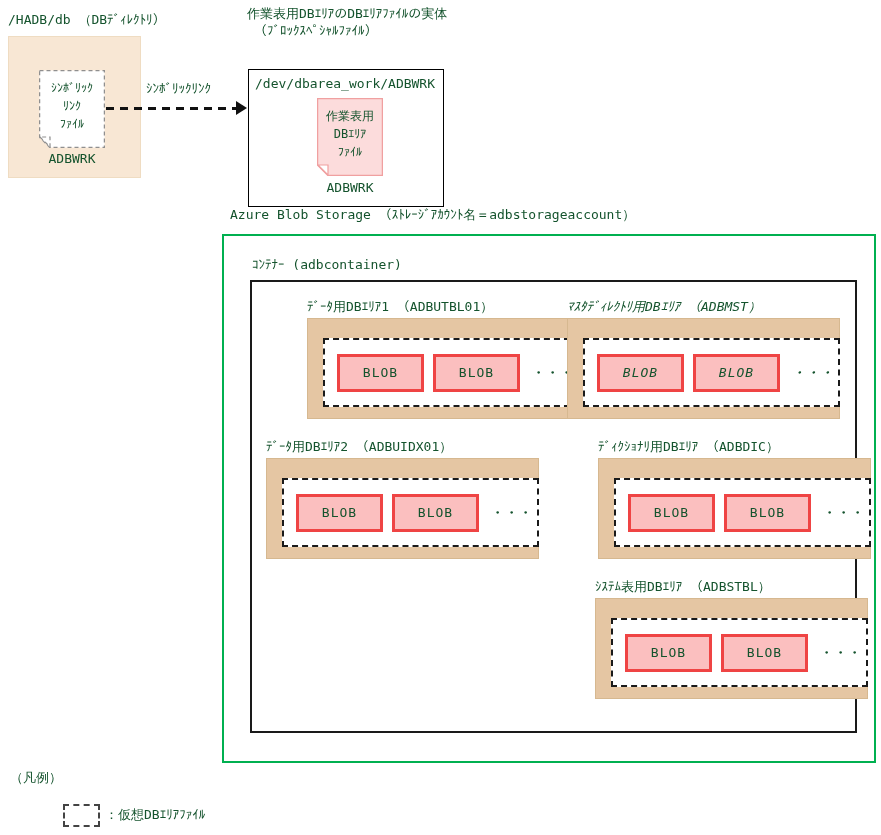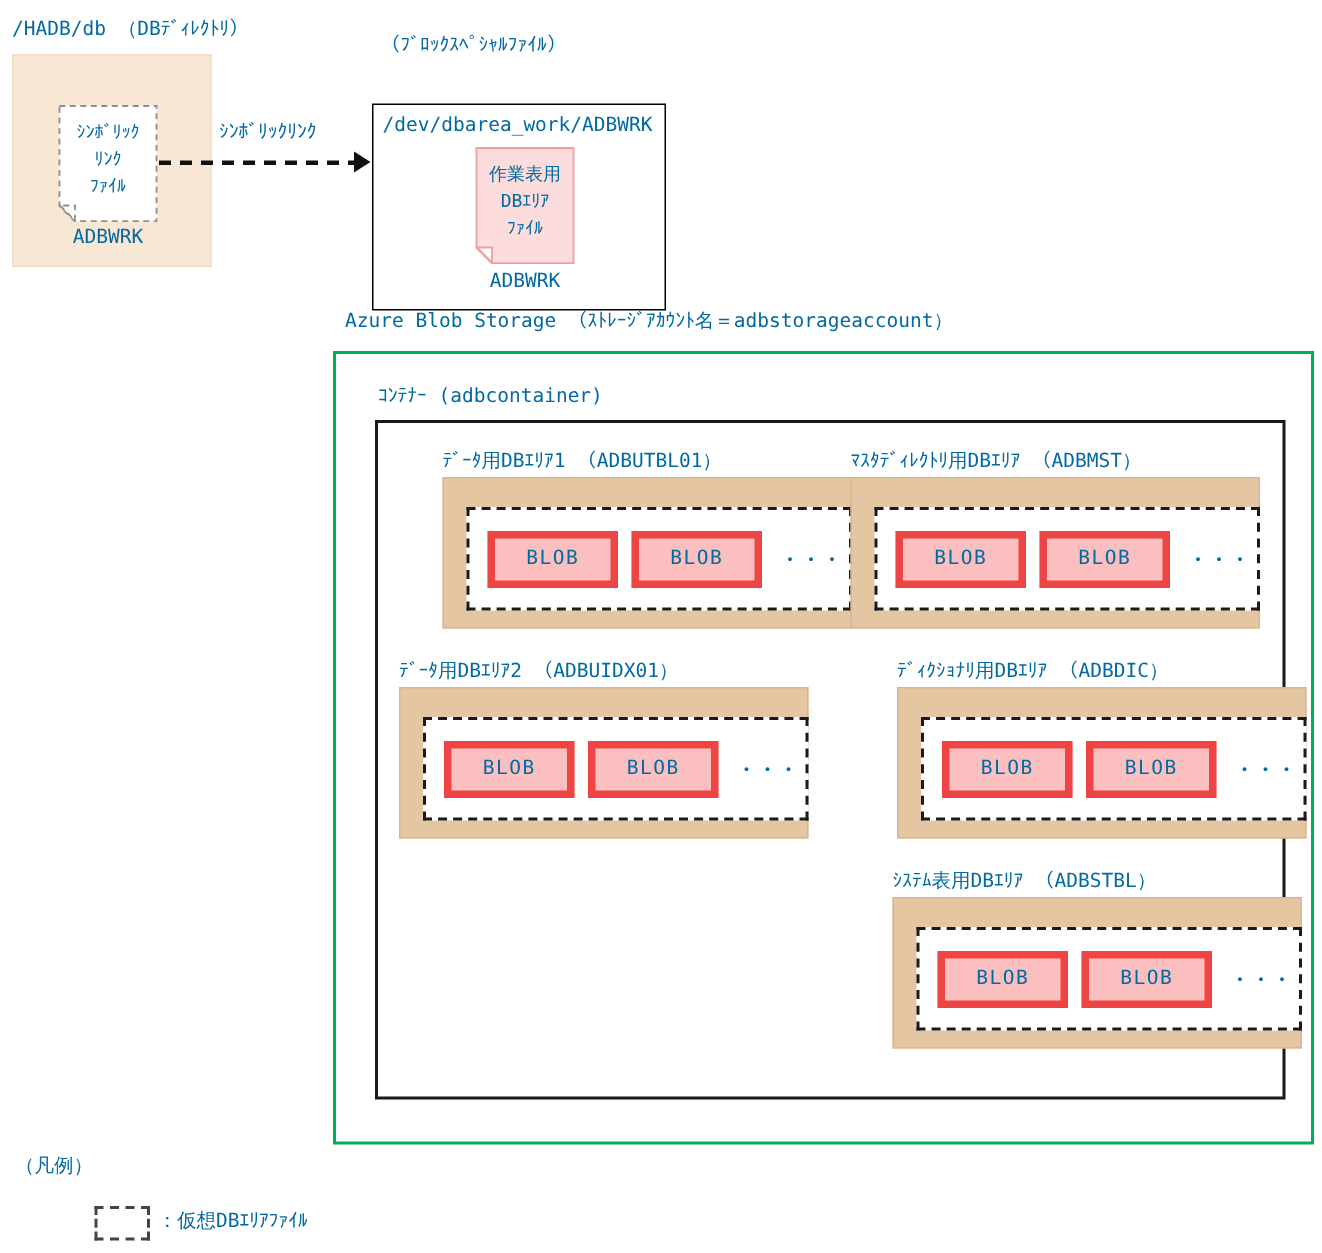--- a/index.html
+++ b/index.html
@@ -1,19 +1,19 @@
 <!DOCTYPE html>
 <html><head>
 <meta charset="utf-8">
 <style>
   html,body { margin:0; padding:0; background:#fff; }
   .canvas {
     position:relative; width:881px; height:835px; background:#ffffff;
     font-family:"DejaVu Sans Mono","Liberation Mono",monospace;
-    color:#0369a1; overflow:hidden;
+    color:#14532d; overflow:hidden;
   }
   .lbl { position:absolute; font-size:13px; white-space:nowrap; line-height:16px; }
 
   
   .dbdir-box { position:absolute; left:8px; top:36px; width:133px; height:142px;
     background:#F8E7D4; border:1px solid #EFDCC2; box-sizing:border-box; }
   .doc { position:absolute; width:66px; height:86px; }
   .doc-text { position:absolute; left:0; top:9px; width:100%; text-align:center;
     font-size:12px; line-height:18px; }
   .doc-caption { position:absolute; width:66px; text-align:center; font-size:13px; }
@@ -34,21 +34,21 @@
   .container-box { position:absolute; left:250px; top:280px; width:607px; height:453px;
     border:2px solid #1a1a1a; box-sizing:border-box; background:#fff; }
 
   .dbarea-group { position:absolute; width:273px; }
   .dbarea-label { font-size:13px; height:20px; white-space:nowrap; }
   .dbarea-box { position:relative; width:273px; height:101px; background:#E5C6A3;
     border:1px solid #D6B890; box-sizing:border-box; }
   .vfile { position:absolute; left:15px; top:19px; width:241px; height:65px;
     border:2px dashed #1a1a1a; background:#fff; display:flex; align-items:center;
     padding-left:12px; }
-  .blob { width:87px; height:38px; background:#FBBFBF; border:5px solid #ef4444;
+  .blob { width:87px; height:38px; background:#FBBFBF; border:3px solid #ef4444;
     box-sizing:border-box; display:flex; align-items:center; justify-content:center;
     font-size:13px; letter-spacing:1px; flex:0 0 auto; margin-right:9px; }
   .dots { font-size:13px; font-weight:bold; letter-spacing:1px; margin-left:3px; }
 
   
   .legend-box { position:absolute; left:63px; top:804px; width:33px; height:19px;
     border:2px dashed #444; background:#fff; box-sizing:content-box; }
 </style>
 </head>
 <body>
@@ -69,20 +69,21 @@
         <div>ﾌｧｲﾙ</div>
       </div>
     </div>
     <div class="doc-caption" style="left:30px; top:114px;">ADBWRK</div>
   </div>
 
   <div class="lbl" style="left:146px; top:81px;">ｼﾝﾎﾞﾘｯｸﾘﾝｸ</div>
   <div class="dash-line"></div>
   <div class="arrow-head"></div>
 
+  <div class="lbl" style="left:247px; top:6px;">作業表用DBｴﾘｱのDBｴﾘｱﾌｧｲﾙの実体</div>
   <div class="lbl" style="left:254px; top:23px;">（ﾌﾞﾛｯｸｽﾍﾟｼｬﾙﾌｧｲﾙ）</div>
 
   <div class="work-box">
     <div class="lbl" style="left:6px; top:6px;">/dev/dbarea_work/ADBWRK</div>
     <div class="doc" style="left:68px; top:28px;">
       <svg width="66" height="78" viewBox="0 0 66 78">
         <polygon points="0.5,0.5 65.5,0.5 65.5,77.5 11,77.5 0.5,67" fill="#FCDCDC" stroke="#F0A0A0" stroke-width="1.5"></polygon>
         <polygon points="1,67 11,77 11,67" fill="#ffffff" stroke="#F0A0A0" stroke-width="1.2"></polygon>
       </svg>
       <div class="doc-text">
@@ -93,32 +94,32 @@
     </div>
     <div class="doc-caption" style="left:68px; top:110px;">ADBWRK</div>
   </div>
 
   <div class="lbl" style="left:230px; top:207px;">Azure Blob Storage （ｽﾄﾚｰｼﾞｱｶｳﾝﾄ名＝adbstorageaccount）</div>
   <div class="green-box"></div>
 
   <div class="lbl" style="left:252px; top:257px;">ｺﾝﾃﾅｰ (adbcontainer)</div>
   <div class="container-box"></div>
 
-  <div class="dbarea-group" style="left:266px; top:298px;padding-left:29px;">
+  <div class="dbarea-group" style="left:278px; top:298px;padding-left:29px;">
     <div class="dbarea-label">ﾃﾞｰﾀ用DBｴﾘｱ1 （ADBUTBL01）</div>
     <div class="dbarea-box">
       <div class="vfile">
         <div class="blob">BLOB</div>
         <div class="blob">BLOB</div>
         <span class="dots">・・・</span>
       </div>
     </div>
   </div>
 
-  <div class="dbarea-group" style="left:567px; top:298px;">
+  <div class="dbarea-group" style="left:567px; top:298px;font-style:italic;">
     <div class="dbarea-label">ﾏｽﾀﾃﾞｨﾚｸﾄﾘ用DBｴﾘｱ （ADBMST）</div>
     <div class="dbarea-box">
       <div class="vfile">
         <div class="blob">BLOB</div>
         <div class="blob">BLOB</div>
         <span class="dots">・・・</span>
       </div>
     </div>
   </div>
 

